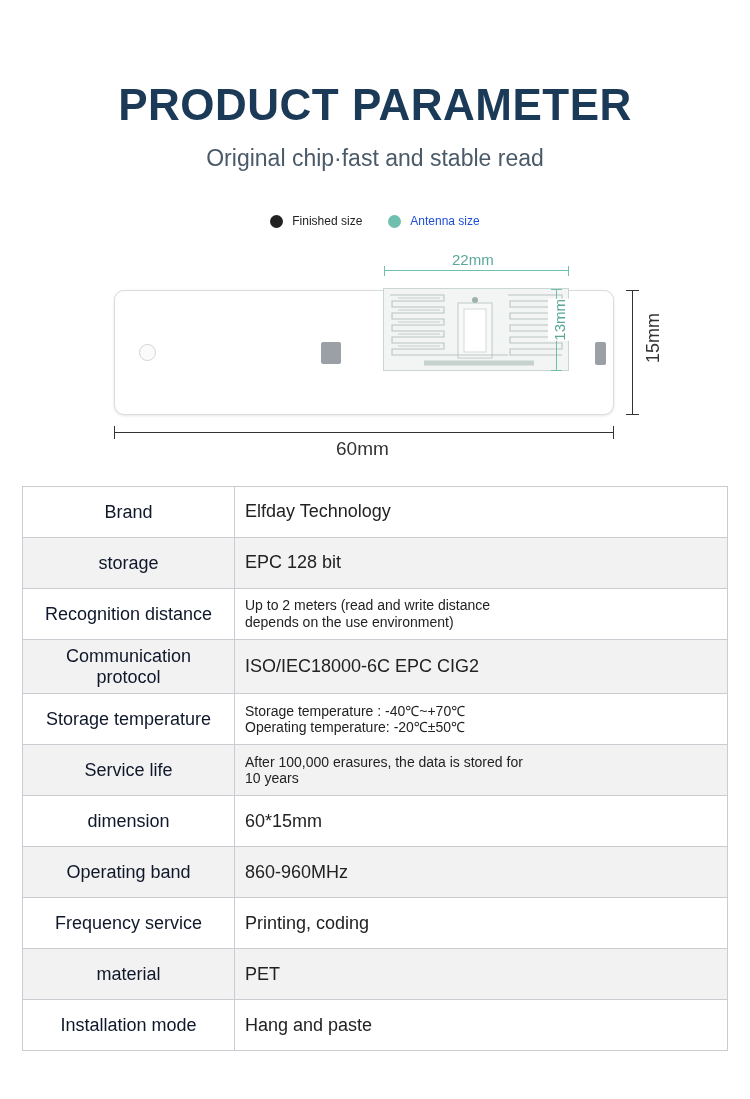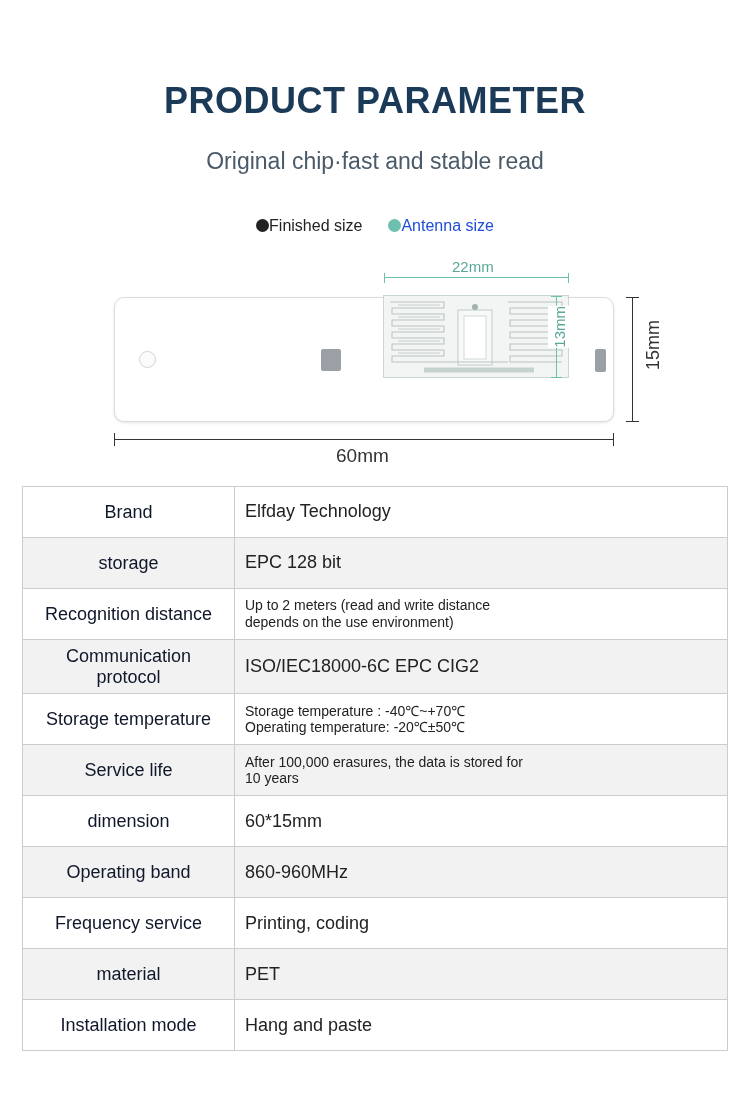--- a/index.html
+++ b/index.html
@@ -17,49 +17,50 @@
   .page {
     position: relative;
     width: 750px;
     height: 1099px;
     box-sizing: border-box;
   }
 
   
   .title {
     text-align: center;
-    font-size: 36px;
+    font-size: 44px;
     font-weight: bold;
     letter-spacing: 0.5px;
     color: #1b3a57;
     margin: 0;
     padding-top: 82px;
     line-height: 1.05;
   }
   .subtitle {
     text-align: center;
     font-size: 23px;
     color: #4a5a68;
-    margin: 12px;
+    margin: 1px;
     padding-top: 16px;
     font-weight: 400;
   }
 
   
   .legend {
     display: flex;
     justify-content: center;
     align-items: center;
     gap: 26px;
     margin-top: 42px;
   }
   .legend-item {
     display: flex;
     align-items: center;
-    font-size: 16px;
+    gap: 9px;
+    font-size: 12px;
   }
   .legend-dot {
     width: 13px;
     height: 13px;
     border-radius: 50%;
     display: inline-block;
   }
   .legend-dot.finished { background: #222222; }
   .legend-dot.antenna  { background: #6fbfae; }
   .legend-label.finished { color: #222222; }

